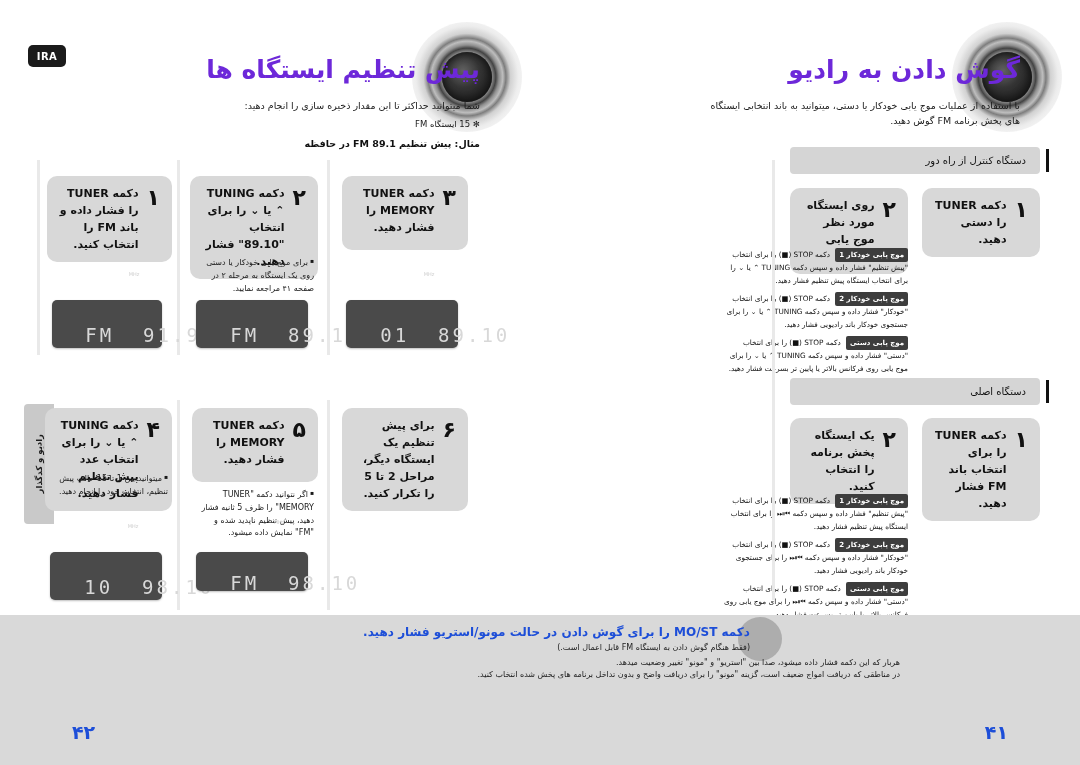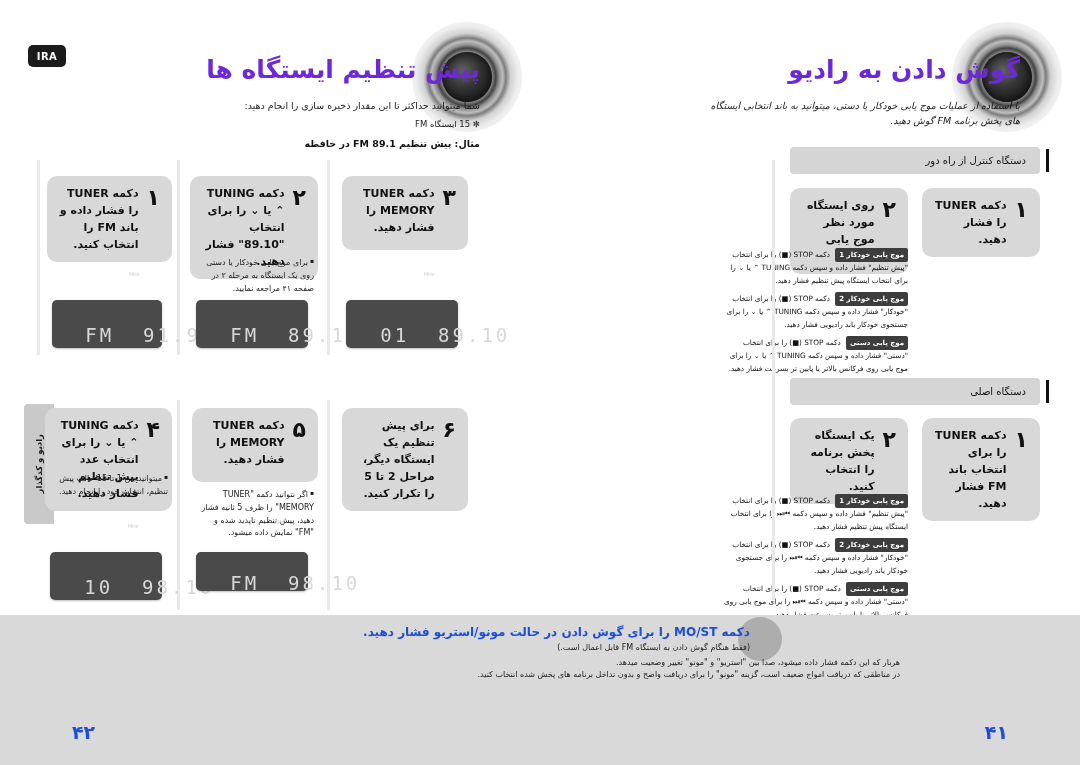--- a/index.html
+++ b/index.html
@@ -270,30 +270,30 @@
     <div class="num">۶</div>
     <div class="txt">برای پیش تنظیم یک ایستگاه دیگر، مراحل 2 تا 5 را تکرار کنید.</div>
   </div>
 
 </div>
 
 <div class="page page-right">
 
   <div class="speaker speaker-right"></div>
   <h1 class="title">گوش دادن به رادیو</h1>
-  <div class="subtitle" style="width:320px;font-style:italic;">با استفاده از عملیات موج یابی خودکار یا دستی، میتوانید به باند انتخابی ایستگاه های پخش برنامه FM گوش دهید.</div>
+  <div class="subtitle" style="width:320px;">با استفاده از عملیات موج یابی خودکار یا دستی، میتوانید به باند انتخابی ایستگاه های پخش برنامه FM گوش دهید.</div>
 
   <div class="sec-head" style="right:40px; top:147px; width:250px;">
     <span class="bar"></span>
     <span class="label">دستگاه کنترل از راه دور</span>
   </div>
 
   <div class="step" style="right:40px; top:188px; width:118px; min-height:56px;">
     <div class="num">۱</div>
-    <div class="txt">دکمه TUNER را فشار دهید.</div>
+    <div class="txt">دکمه TUNER را دستی دهید.</div>
   </div>
   <div class="step" style="right:172px; top:188px; width:118px; min-height:56px;">
     <div class="num">۲</div>
     <div class="txt">روی ایستگاه مورد نظر موج یابی نمایید.</div>
   </div>
 
   <div class="detail" style="right:172px; top:248px; width:190px;">
     <p>
       <span class="tagk">موج یابی خودکار 1</span>
       <span>دکمه STOP (■) را برای انتخاب "پیش تنظیم" فشار داده و سپس دکمه TUNING ⌃ یا ⌄ را برای انتخاب ایستگاه پیش تنظیم فشار دهید.</span>

